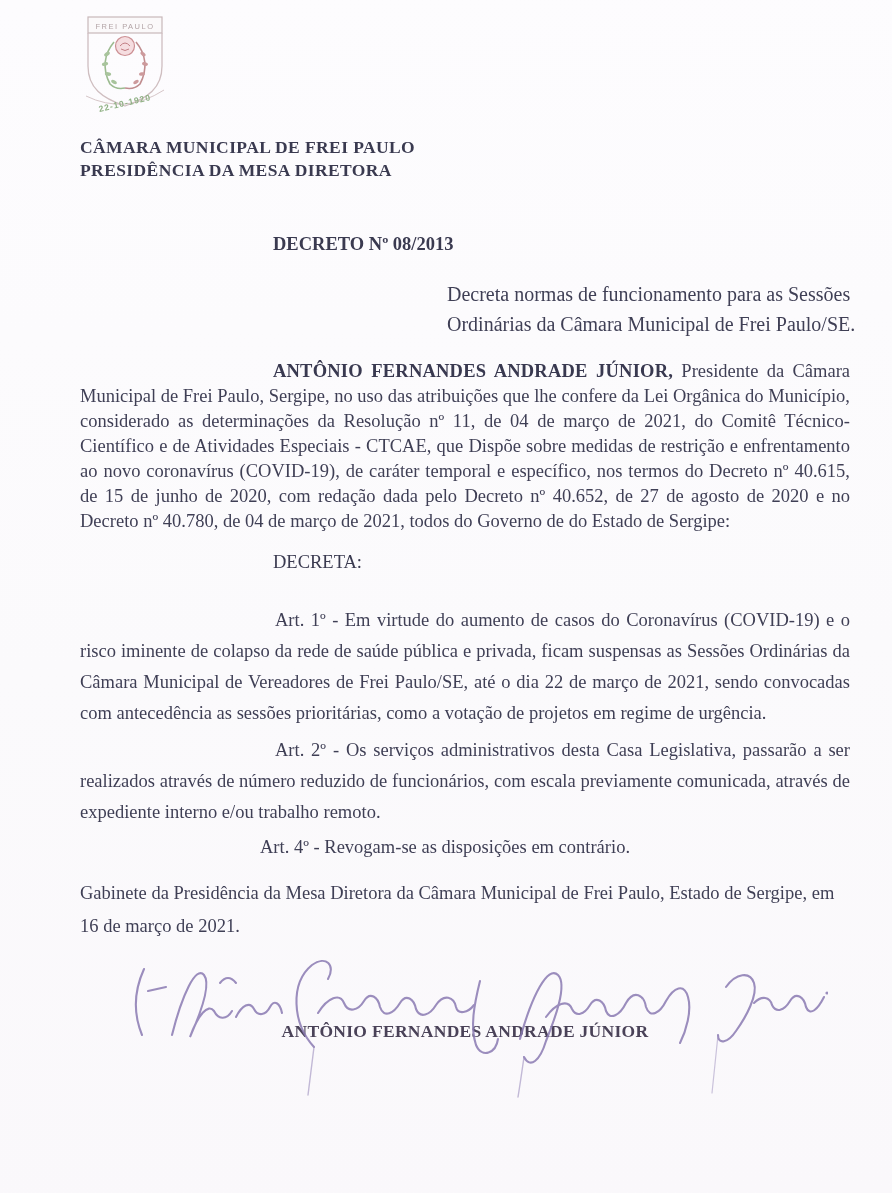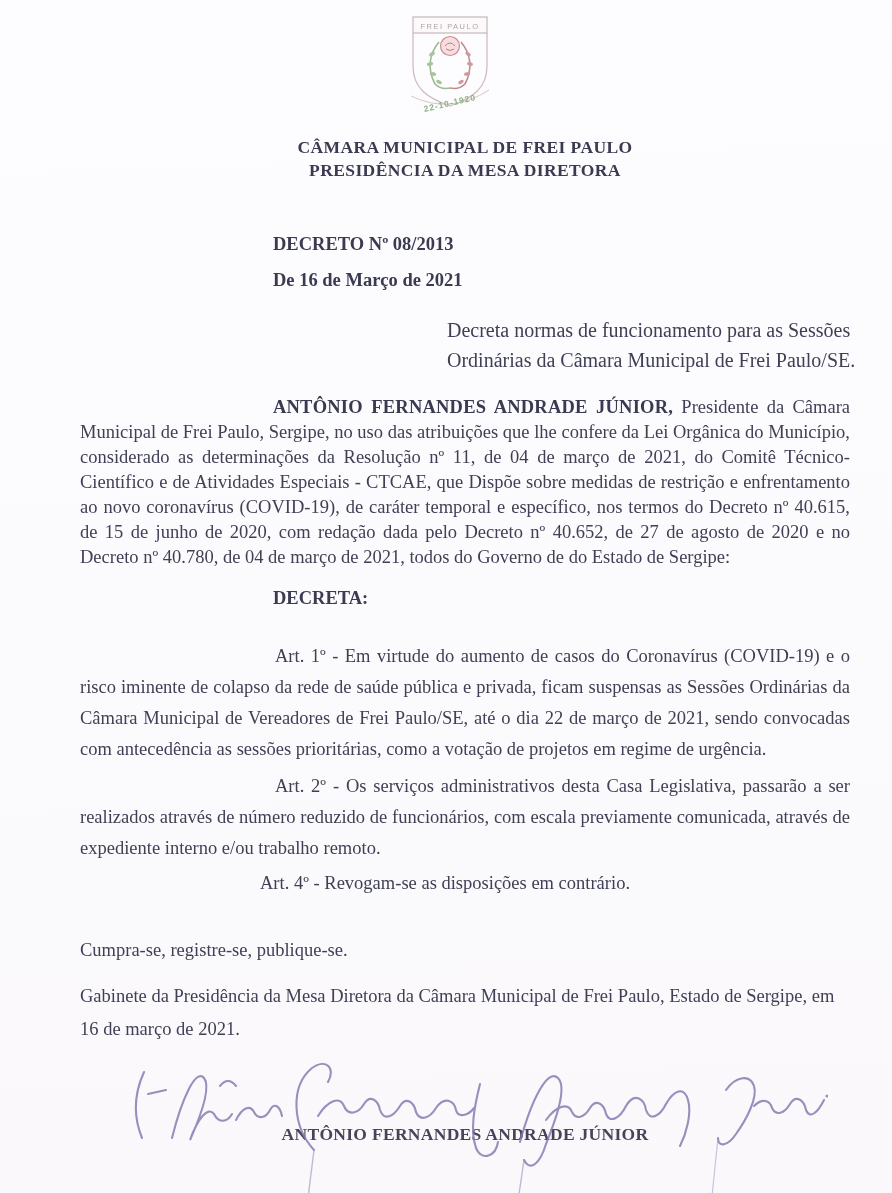--- a/index.html
+++ b/index.html
@@ -8,23 +8,22 @@
     position:relative;
     width:892px; height:1193px;
     margin:0 auto;
     background:linear-gradient(178deg,#fdfcfe 0%, #fbfafc 55%, #faf8fb 100%);
     color:#3f3f55;
     font-family:"Liberation Serif","DejaVu Serif",serif;
     font-size:18.5px;
     overflow:hidden;
     padding:14px 42px 0 80px;
   }
-  .crest-wrap { text-align:center; height:100px; margin-left:-30px; }
+  .crest-wrap { text-align:left; height:100px; margin-left:-30px; }
   .org-header {
-    text-align:center;
     font-weight:bold;
     font-size:17.5px;
     line-height:23px;
     letter-spacing:.4px;
     color:#3a3a50;
     margin-top:22px;
   }
   .decree-no   { font-weight:bold; margin:52px 0 0 193px; color:#3a3a50; }
   .decree-date { font-weight:bold; margin:15px 0 0 193px; color:#3a3a50; }
   .ementa {
@@ -33,21 +32,21 @@
     font-size:20px;
     line-height:30px;
   }
   .preamble {
     margin-top:20px;
     text-align:justify;
     text-indent:193px;
     line-height:25px;
   }
   .preamble b { color:#393950; letter-spacing:.2px; }
-  .decreta-label { font-weight:bold; margin:18px 0 8px 193px; color:#3a3a50; }
+  .decreta-label { font-weight:normal; margin:18px 0 8px 193px; color:#3a3a50; }
   .article {
     text-align:justify;
     text-indent:195px;
     line-height:31px;
   }
   .article.first { margin-top:32px; }
   .article.gap   { margin-top:6px; }
   .article.single { text-indent:180px; text-align:left; margin-top:4px; }
   .closing-cumpra   { margin-top:36px; line-height:31px; }
   .closing-gabinete { margin-top:14px; line-height:33px; text-align:left; }
@@ -102,36 +101,34 @@
       <text x="75" y="92" text-anchor="middle" font-size="8.5" font-weight="bold" letter-spacing="1" fill="#8fb184" font-family="Liberation Sans, sans-serif" transform="rotate(-13 75 90)">22-10-1920</text>
     </svg>
   </div>
 
   <div class="org-header">
     <div>CÂMARA MUNICIPAL DE FREI PAULO</div>
     <div>PRESIDÊNCIA DA MESA DIRETORA</div>
   </div>
 
   <div class="decree-no">DECRETO Nº 08/2013</div>
-  <div class="decree-date">De 16 de Março de 2021</div>
 
   <div class="ementa">Decreta normas de funcionamento para as Sessões Ordinárias da Câmara Municipal de Frei Paulo/SE.</div>
 
   <p class="preamble"><b>ANTÔNIO FERNANDES ANDRADE JÚNIOR,</b><span> Presidente da Câmara Municipal de Frei Paulo, Sergipe, no uso das atribuições que lhe confere da Lei Orgânica do Município, considerado as determinações da Resolução nº 11, de 04 de março de 2021, do Comitê Técnico-Científico e de Atividades Especiais - CTCAE, que Dispõe sobre medidas de restrição e enfrentamento ao novo coronavírus (COVID-19), de caráter temporal e específico, nos termos do Decreto nº 40.615, de 15 de junho de 2020, com redação dada pelo Decreto nº 40.652, de 27 de agosto de 2020 e no Decreto nº 40.780, de 04 de março de 2021, todos do Governo de do Estado de Sergipe:</span></p>
 
   <div class="decreta-label">DECRETA:</div>
 
   <p class="article first"><span>Art. 1º</span><span> - Em virtude do aumento de casos do Coronavírus (COVID-19) e o risco iminente de colapso da rede de saúde pública e privada, ficam suspensas as Sessões Ordinárias da Câmara Municipal de Vereadores de Frei Paulo/SE, até o dia 22 de março de 2021, sendo convocadas com antecedência as sessões prioritárias, como a votação de projetos em regime de urgência.</span></p>
 
   <p class="article gap"><span>Art. 2º</span><span> - Os serviços administrativos desta Casa Legislativa, passarão a ser realizados através de número reduzido de funcionários, com escala previamente comunicada, através de expediente interno e/ou trabalho remoto.</span></p>
 
 
   <p class="article single"><span>Art. 4º</span><span> - Revogam-se as disposições em contrário.</span></p>
 
-  <p class="closing-cumpra">Cumpra-se, registre-se, publique-se.</p>
   <p class="closing-gabinete">Gabinete da Presidência da Mesa Diretora da Câmara Municipal de Frei Paulo, Estado de Sergipe, em 16 de março de 2021.</p>
 
   <div class="sig-wrap">
     <svg class="sig-ink" width="700" height="150" viewBox="0 0 700 150">
       <g fill="none" stroke="#8a7ab2" stroke-width="2.1" stroke-linecap="round" opacity="0.85">
 
         <path d="M16,18 C6,40 5,62 14,84"></path>
         <path d="M20,40 L38,36"></path>
 
         <path d="M44,84 C54,44 68,14 76,24 C84,34 70,68 62,86 C70,64 80,52 86,60 C90,68 98,70 104,60"></path>

